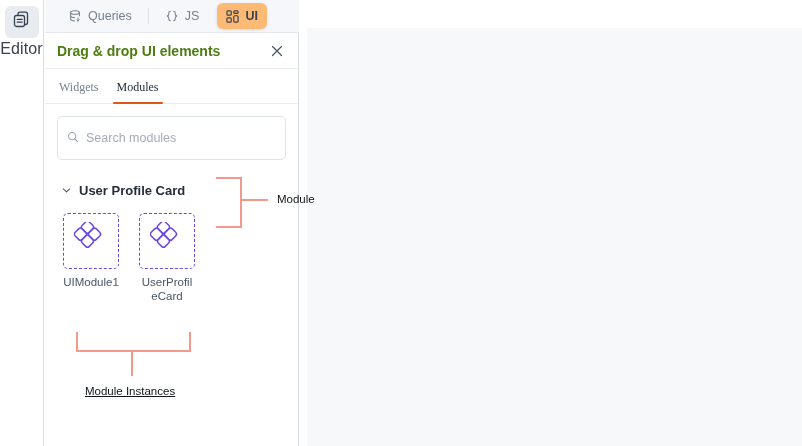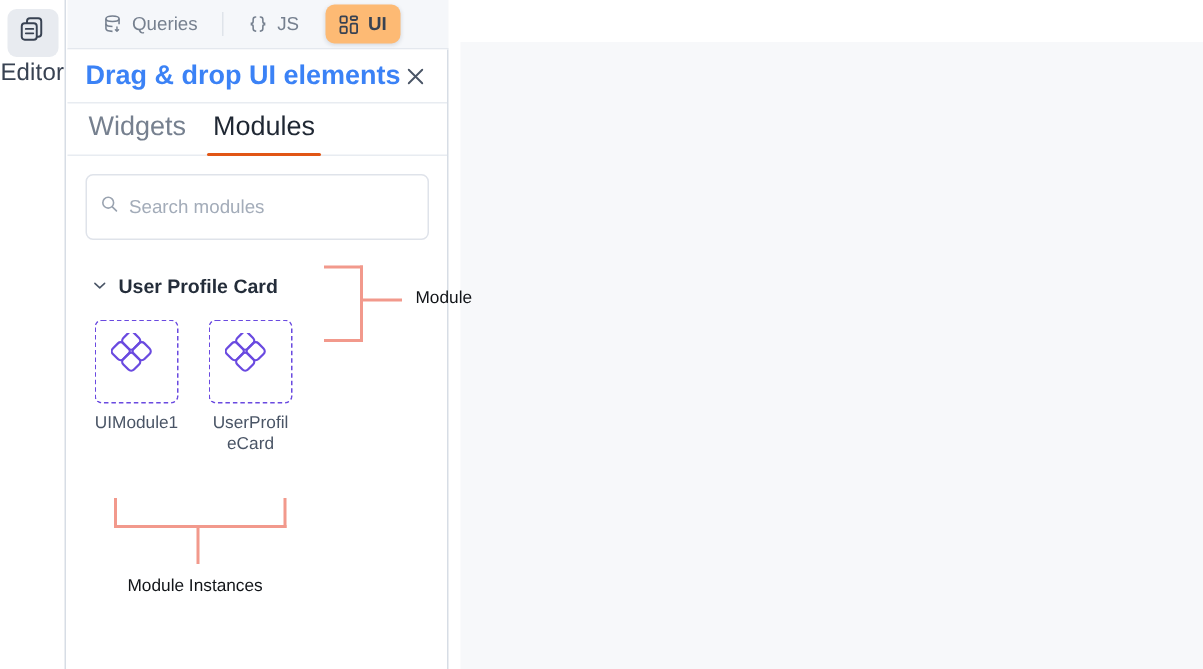--- a/index.html
+++ b/index.html
@@ -77,42 +77,43 @@
     background: #ffffff;
     border-right: 1px solid #d7dde5;
   }
   .panel-header {
     height: 36px;
     display: flex; align-items: center; justify-content: space-between;
     padding: 0 12px 0 12px;
     border-bottom: 1px solid #e8ecf1;
   }
   .panel-title {
-    font-size: 18px; font-weight: bold; color: #3b82f6;
+    font-size: 14px; font-weight: bold; color: #4d7c0f;
   }
   .close-btn {
     width: 18px; height: 18px;
     display: flex; align-items: center; justify-content: center;
     color: #4a5566; cursor: pointer;
   }
 
   .subtabs {
     height: 35px;
     display: flex; align-items: flex-end;
     padding-left: 6px;
     border-bottom: 1px solid #e8ecf1;
     gap: 2px;
   }
   .subtab {
-    font-size: 18px;
+    font-size: 12px;
     color: #76808f;
     padding: 0 8px 8px 8px;
     cursor: pointer;
     position: relative;
     white-space: nowrap;
+    font-family: Liberation Serif, serif;
   }
   .subtab.active {
     color: #1f2733;
   }
   .subtab.active::after {
     content: "";
     position: absolute; left: 4px; right: 4px; bottom: -1px;
     height: 2px; background: #e15615;
     border-radius: 1px;
   }
@@ -344,16 +345,16 @@
 
   <div class="anno">
 
     <div class="anno-line" style="left:76px; top:332px; width:2px; height:20px;"></div>
 
     <div class="anno-line" style="left:189px; top:332px; width:2px; height:20px;"></div>
 
     <div class="anno-line" style="left:76px; top:350px; width:115px; height:2px;"></div>
 
     <div class="anno-line" style="left:131px; top:350px; width:2px; height:26px;"></div>
-    <div class="anno-text" style="left:85px; top:385px;">Module Instances</div>
+    <div class="anno-text" style="left:85px; top:385px;text-decoration:underline;">Module Instances</div>
   </div>
 
 </div>
 
 </body></html>

